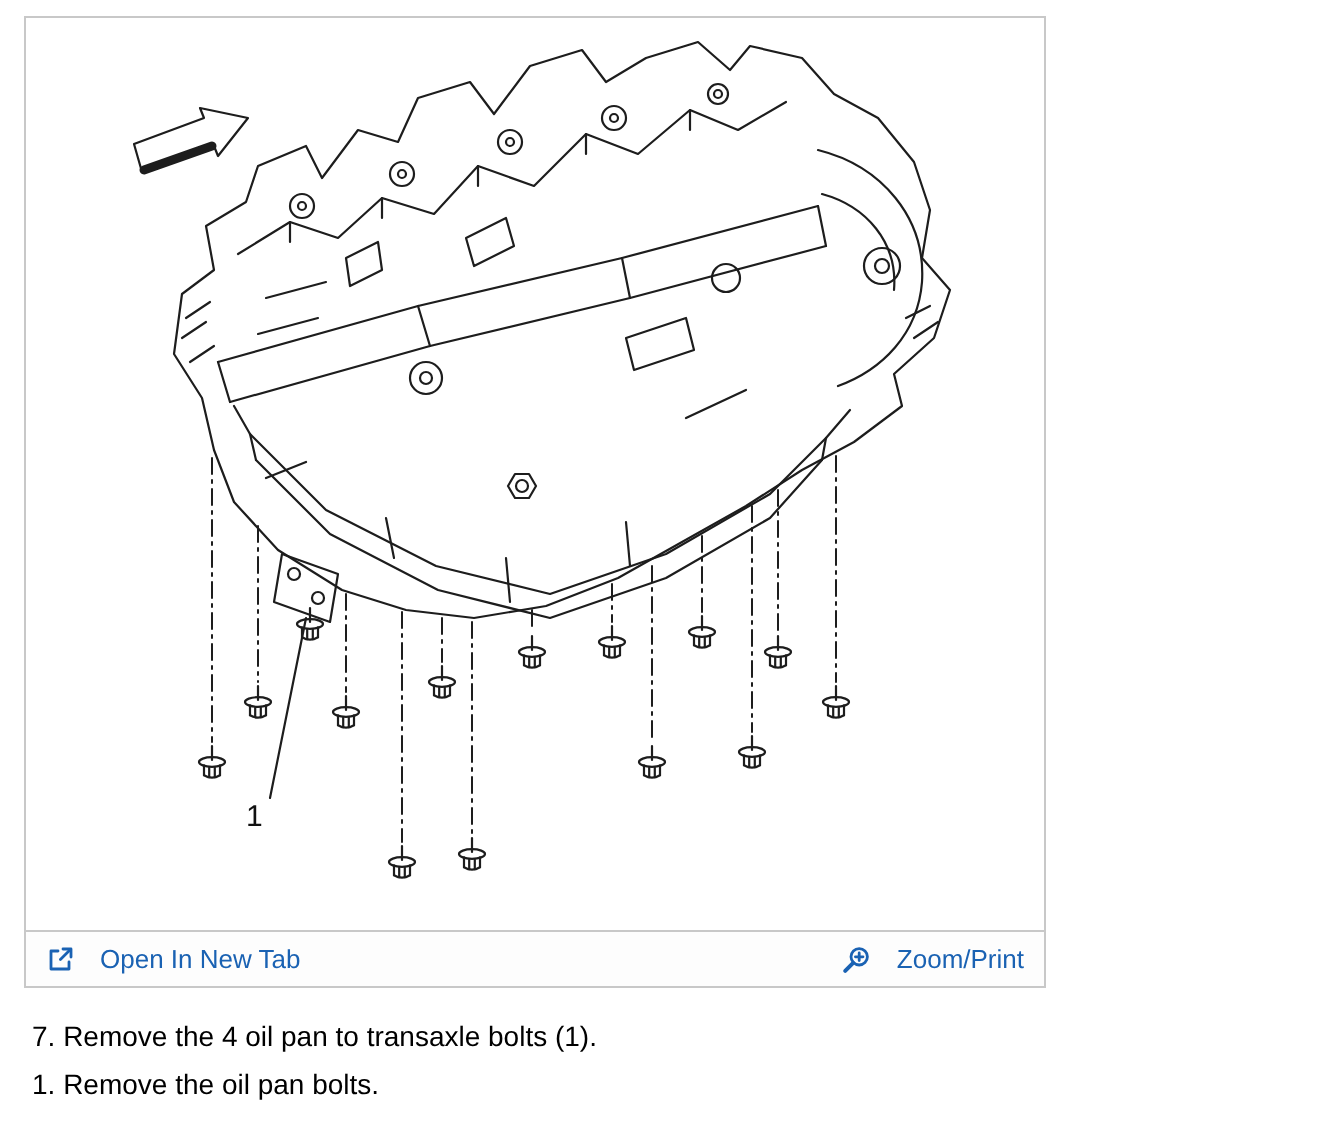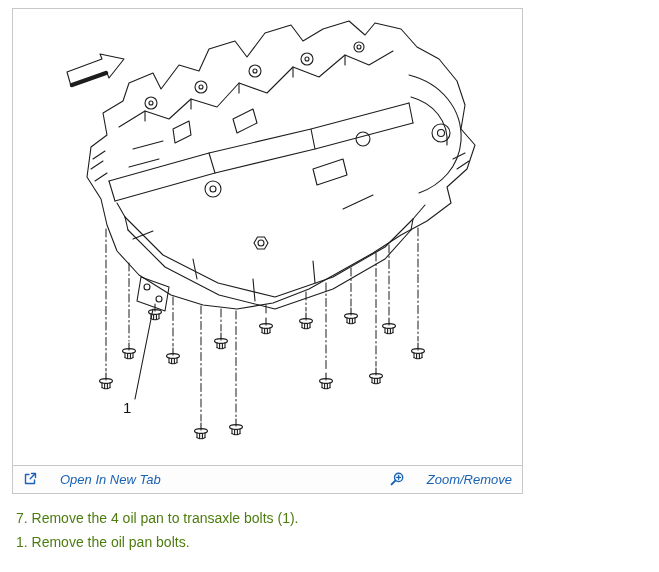--- a/index.html
+++ b/index.html
@@ -22,30 +22,30 @@
   .art .thick { stroke-width:4.5; }
   .art .cl { stroke-dasharray:8 3 1.5 3; stroke-width:1; }
   .art text { fill:#111; stroke:none; font-size:15px; font-family:"Liberation Sans", sans-serif; }
 
   .viewer-toolbar {
     flex:0 0 28px; border-top:1px solid #c8c8c8; background:#fdfdfd;
     display:flex; align-items:center; justify-content:space-between;
     padding:0 10px;
   }
   .toolbar-link {
-    display:inline-flex; align-items:flex-start; gap:23px;
-    color:#1a62b3; font-size:13px; text-decoration:none; cursor:pointer;font-style:italic;
+    display:inline-flex; align-items:center; gap:13px;
+    color:#1a62b3; font-size:13px; text-decoration:none; cursor:pointer;
   }
   .tb-icon { width:14px; height:14px; }
   .tb-icon * { fill:none; stroke:#1a62b3; stroke-width:1.4; stroke-linecap:round; stroke-linejoin:round; }
   .tb-icon .handle { stroke-width:2; }
 
   .instructions {
     position:absolute; left:16px; top:506px;
-    color:#4d7c0f; font-size:14px; line-height:24px;
+    color:#000000; font-size:14px; line-height:24px;
   }
 </style>
 </head>
 <body>
 
 <div class="page">
 
   <div class="viewer">
     <div class="diagram-area">
       <svg class="art" viewBox="0 0 509 456" preserveAspectRatio="xMidYMid meet">
@@ -163,21 +163,21 @@
           <path d="M 12.2 1.8 L 7.2 6.8"></path>
         </svg>
         <span>Open In New Tab</span>
       </a>
       <a class="toolbar-link">
         <svg class="tb-icon" viewBox="0 0 14 14">
           <circle cx="8.6" cy="5.4" r="4.1"></circle>
           <path d="M 8.6 3.5 V 7.3 M 6.7 5.4 H 10.5"></path>
           <path class="handle" d="M 5.6 8.4 L 1.6 12.4"></path>
         </svg>
-        <span>Zoom/Remove</span>
+        <span>Zoom/Print</span>
       </a>
     </div>
   </div>
 
   <div class="instructions">
     <div>7. Remove the 4 oil pan to transaxle bolts (1).</div>
     <div>1. Remove the oil pan bolts.</div>
   </div>
 
 </div>

